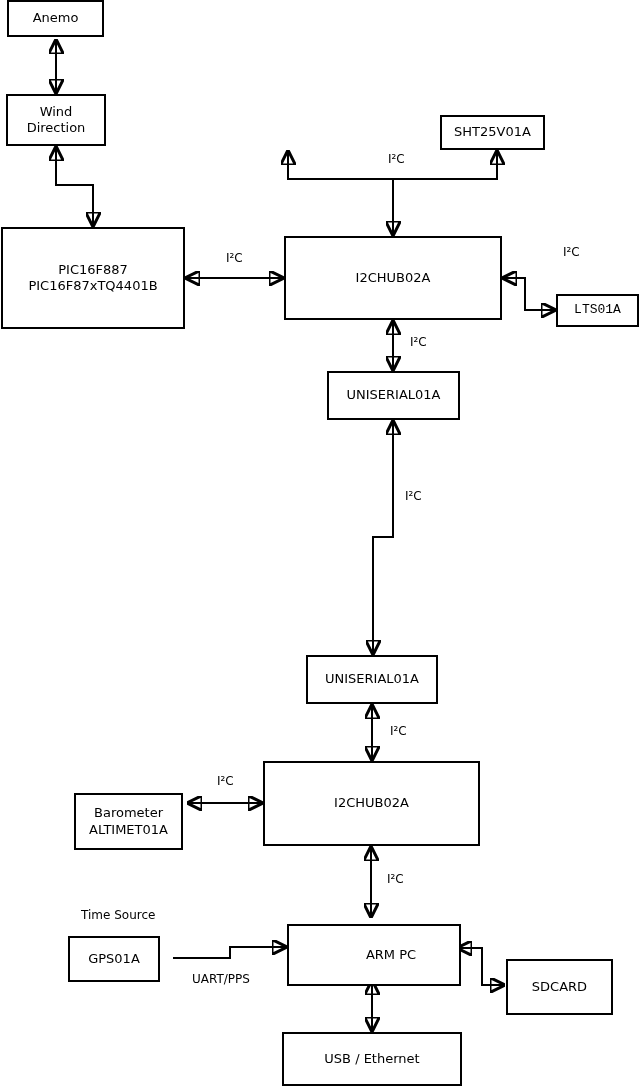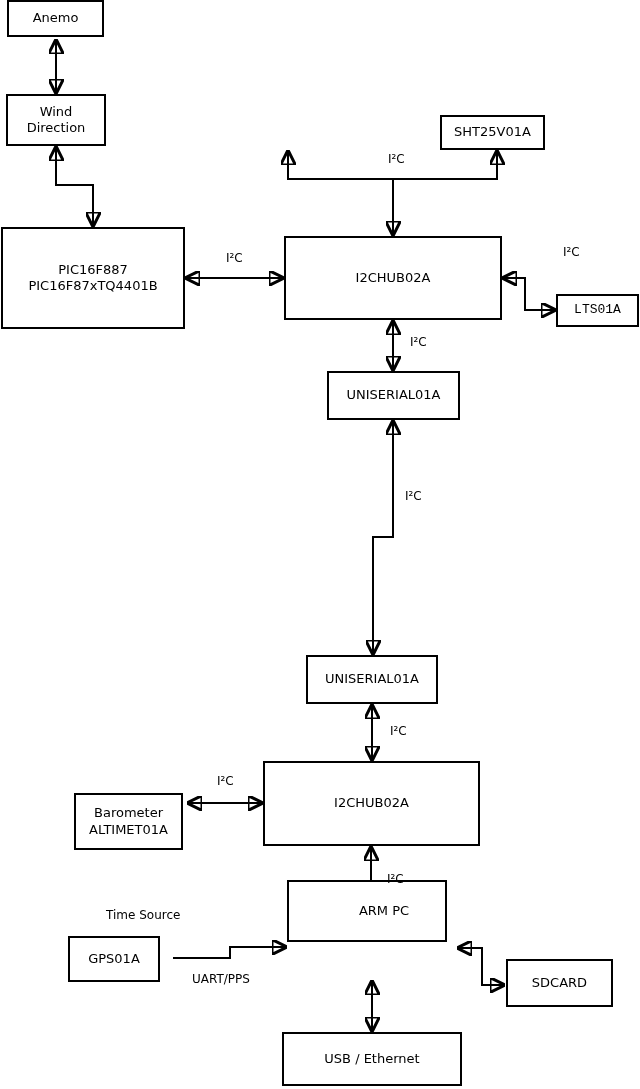--- a/index.html
+++ b/index.html
@@ -53,33 +53,33 @@
   #n-pic          { left: 1px;   top: 227px;  width: 184px; height: 102px; }
   #n-isl          { left: 232px; top: 115px;  width: 111px; height: 35px; }
   #n-sht          { left: 440px; top: 115px;  width: 105px; height: 35px; }
   #n-hub1         { left: 284px; top: 236px;  width: 218px; height: 84px; }
   #n-lts          { left: 556px; top: 294px;  width: 83px;  height: 33px; font-family: Liberation Mono, monospace; }
   #n-uniserial1   { left: 327px; top: 371px;  width: 133px; height: 49px; }
   #n-uniserial2   { left: 306px; top: 655px;  width: 132px; height: 49px; }
   #n-barometer    { left: 74px;  top: 793px;  width: 109px; height: 57px; }
   #n-hub2         { left: 263px; top: 761px;  width: 217px; height: 85px; }
   #n-gps          { left: 68px;  top: 936px;  width: 92px; height: 46px; }
-  #n-armpc        { left: 287px; top: 880px;  width: 160px; height: 62px; padding-left: 34px; }
-  #n-sdcard       { left: 506px; top: 959px;  width: 107px; height: 48px; text-align: right; }
+  #n-armpc        { left: 287px; top: 924px;  width: 174px; height: 62px; padding-left: 34px; }
+  #n-sdcard       { left: 506px; top: 959px;  width: 107px; height: 56px; text-align: right; }
   #n-usb          { left: 282px; top: 1032px; width: 180px; height: 54px; }
   
   #lbl-i2c-top       { left: 388px; top: 151px; }
   #lbl-i2c-pic-hub   { left: 226px; top: 250px; }
   #lbl-i2c-hub-lts   { left: 563px; top: 244px; }
   #lbl-i2c-hub-uni1  { left: 410px; top: 334px; }
   #lbl-i2c-long      { left: 405px; top: 488px; }
   #lbl-i2c-uni2-hub2 { left: 390px; top: 723px; }
   #lbl-i2c-baro      { left: 217px; top: 773px; }
   #lbl-i2c-hub2-arm  { left: 387px; top: 871px; }
-  #lbl-time-source   { left: 81px;  top: 907px; margin-left: 25px; }
+  #lbl-time-source   { left: 81px;  top: 907px; }
   #lbl-uart-pps      { left: 192px; top: 971px; }
 </style>
 </head>
 <body>
 
 <div class="stage">
 
   <svg class="connectors" viewBox="0 0 640 1089" xmlns="http://www.w3.org/2000/svg">
     <defs>
       <marker id="ah" viewBox="0 0 10 10" refX="10" refY="5" markerWidth="7.5" markerHeight="7.5" orient="auto-start-reverse">

